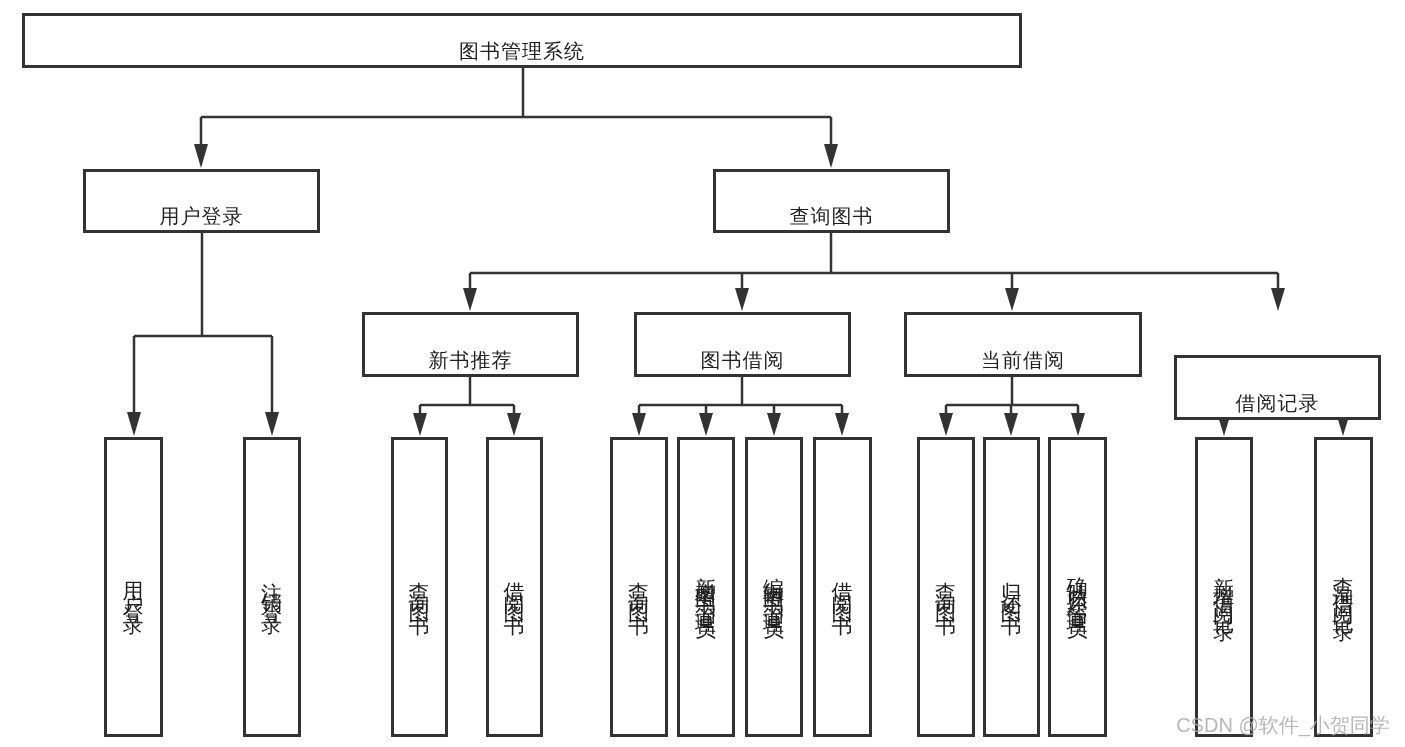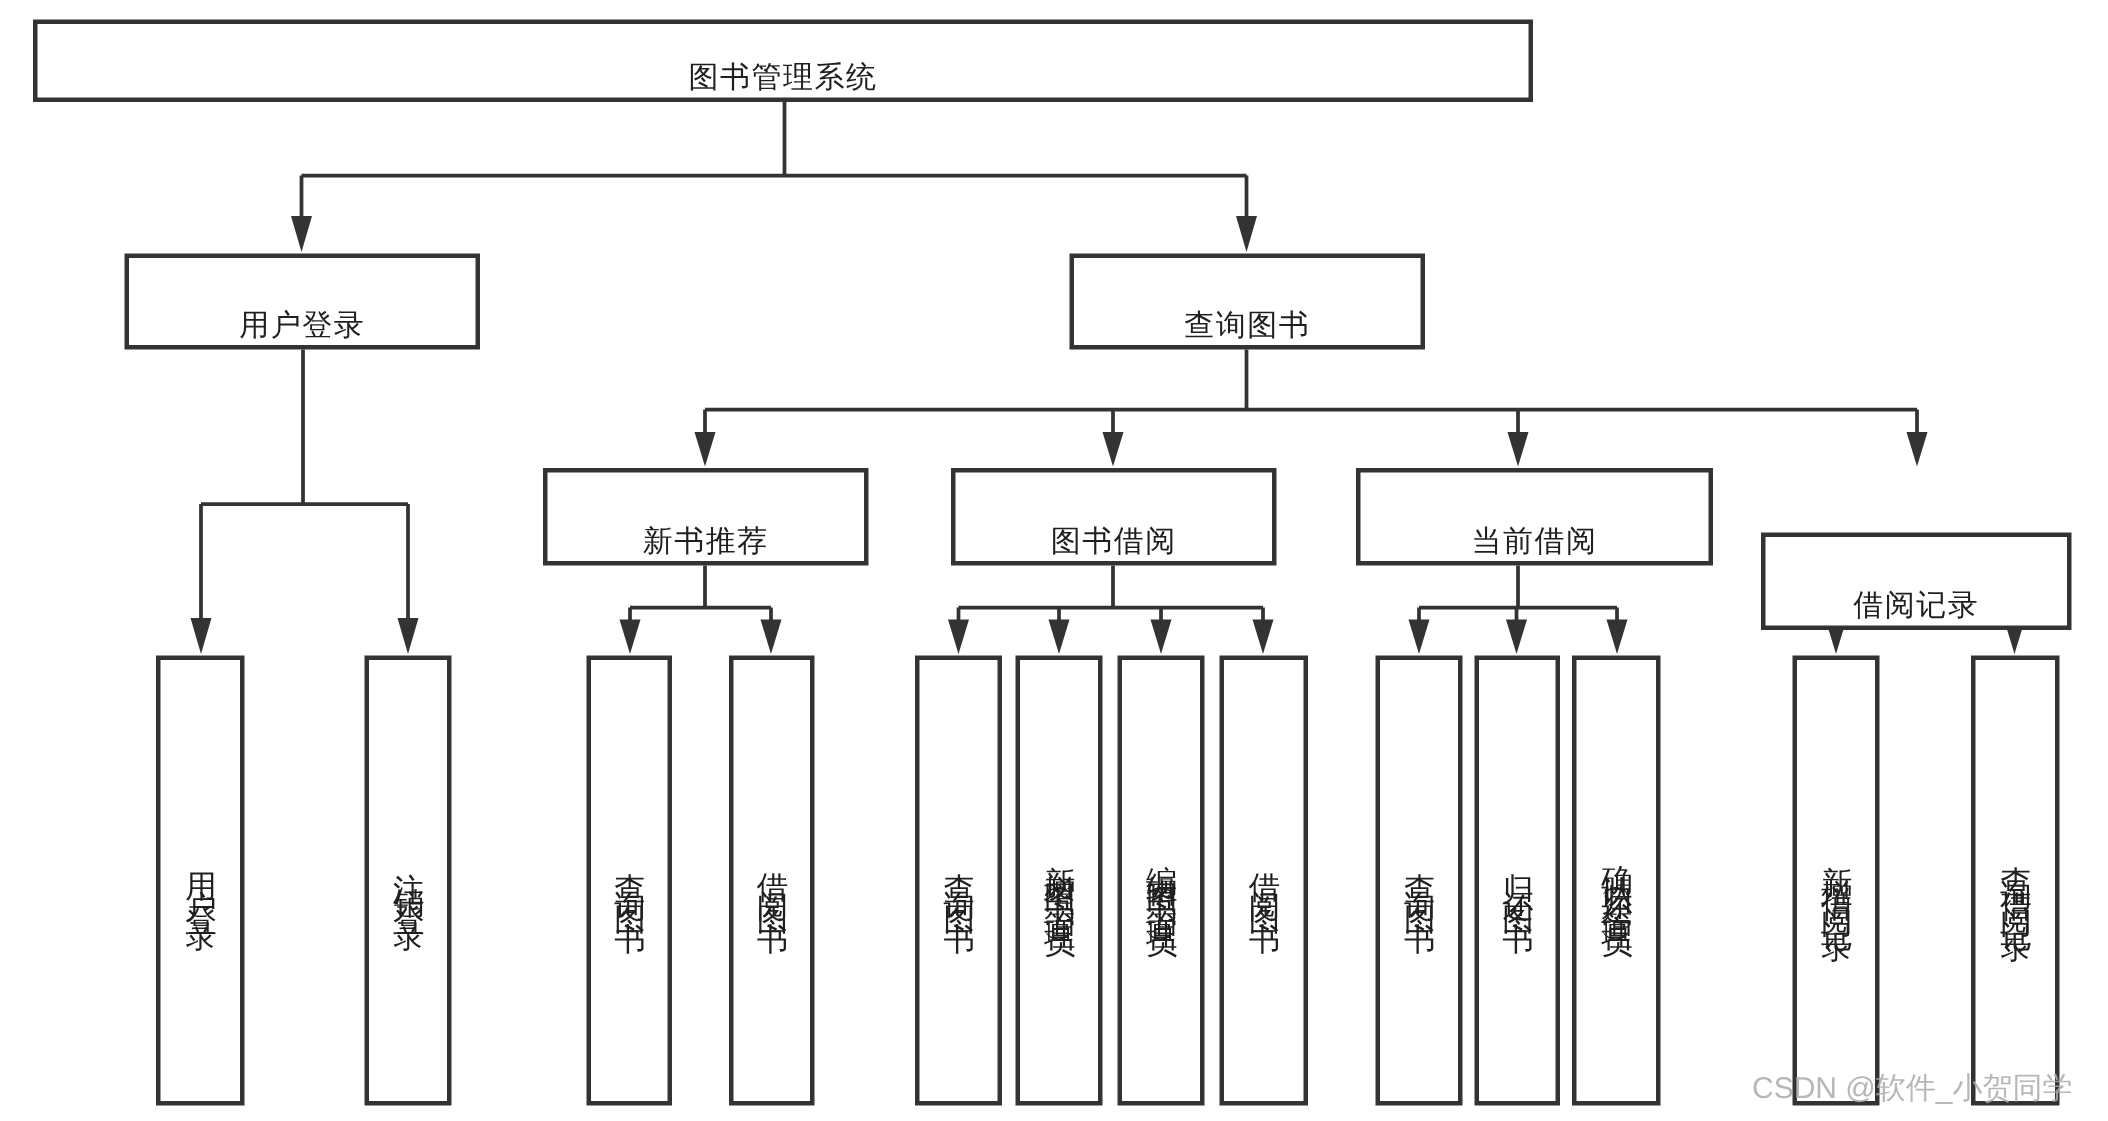--- a/index.html
+++ b/index.html
@@ -59,21 +59,21 @@
   .sp-mid   .vlabel { letter-spacing: 9px;  }
   .sp-tight .vlabel { letter-spacing: 6px;  }
   .watermark {
     position: absolute;
     left: 1168px;
     top: 712px;
     width: 230px;
     font-size: 20px;
     color: #ababab;
     opacity: 0.85;
-    text-align: left;
+    text-align: center;
     white-space: nowrap;
     pointer-events: none;
   }
 </style>
 </head>
 <body>
 
 <div class="stage">
 
   <svg class="connectors" viewBox="0 0 1405 747" xmlns="http://www.w3.org/2000/svg" fill="none" stroke="#333333" stroke-width="2.5">

